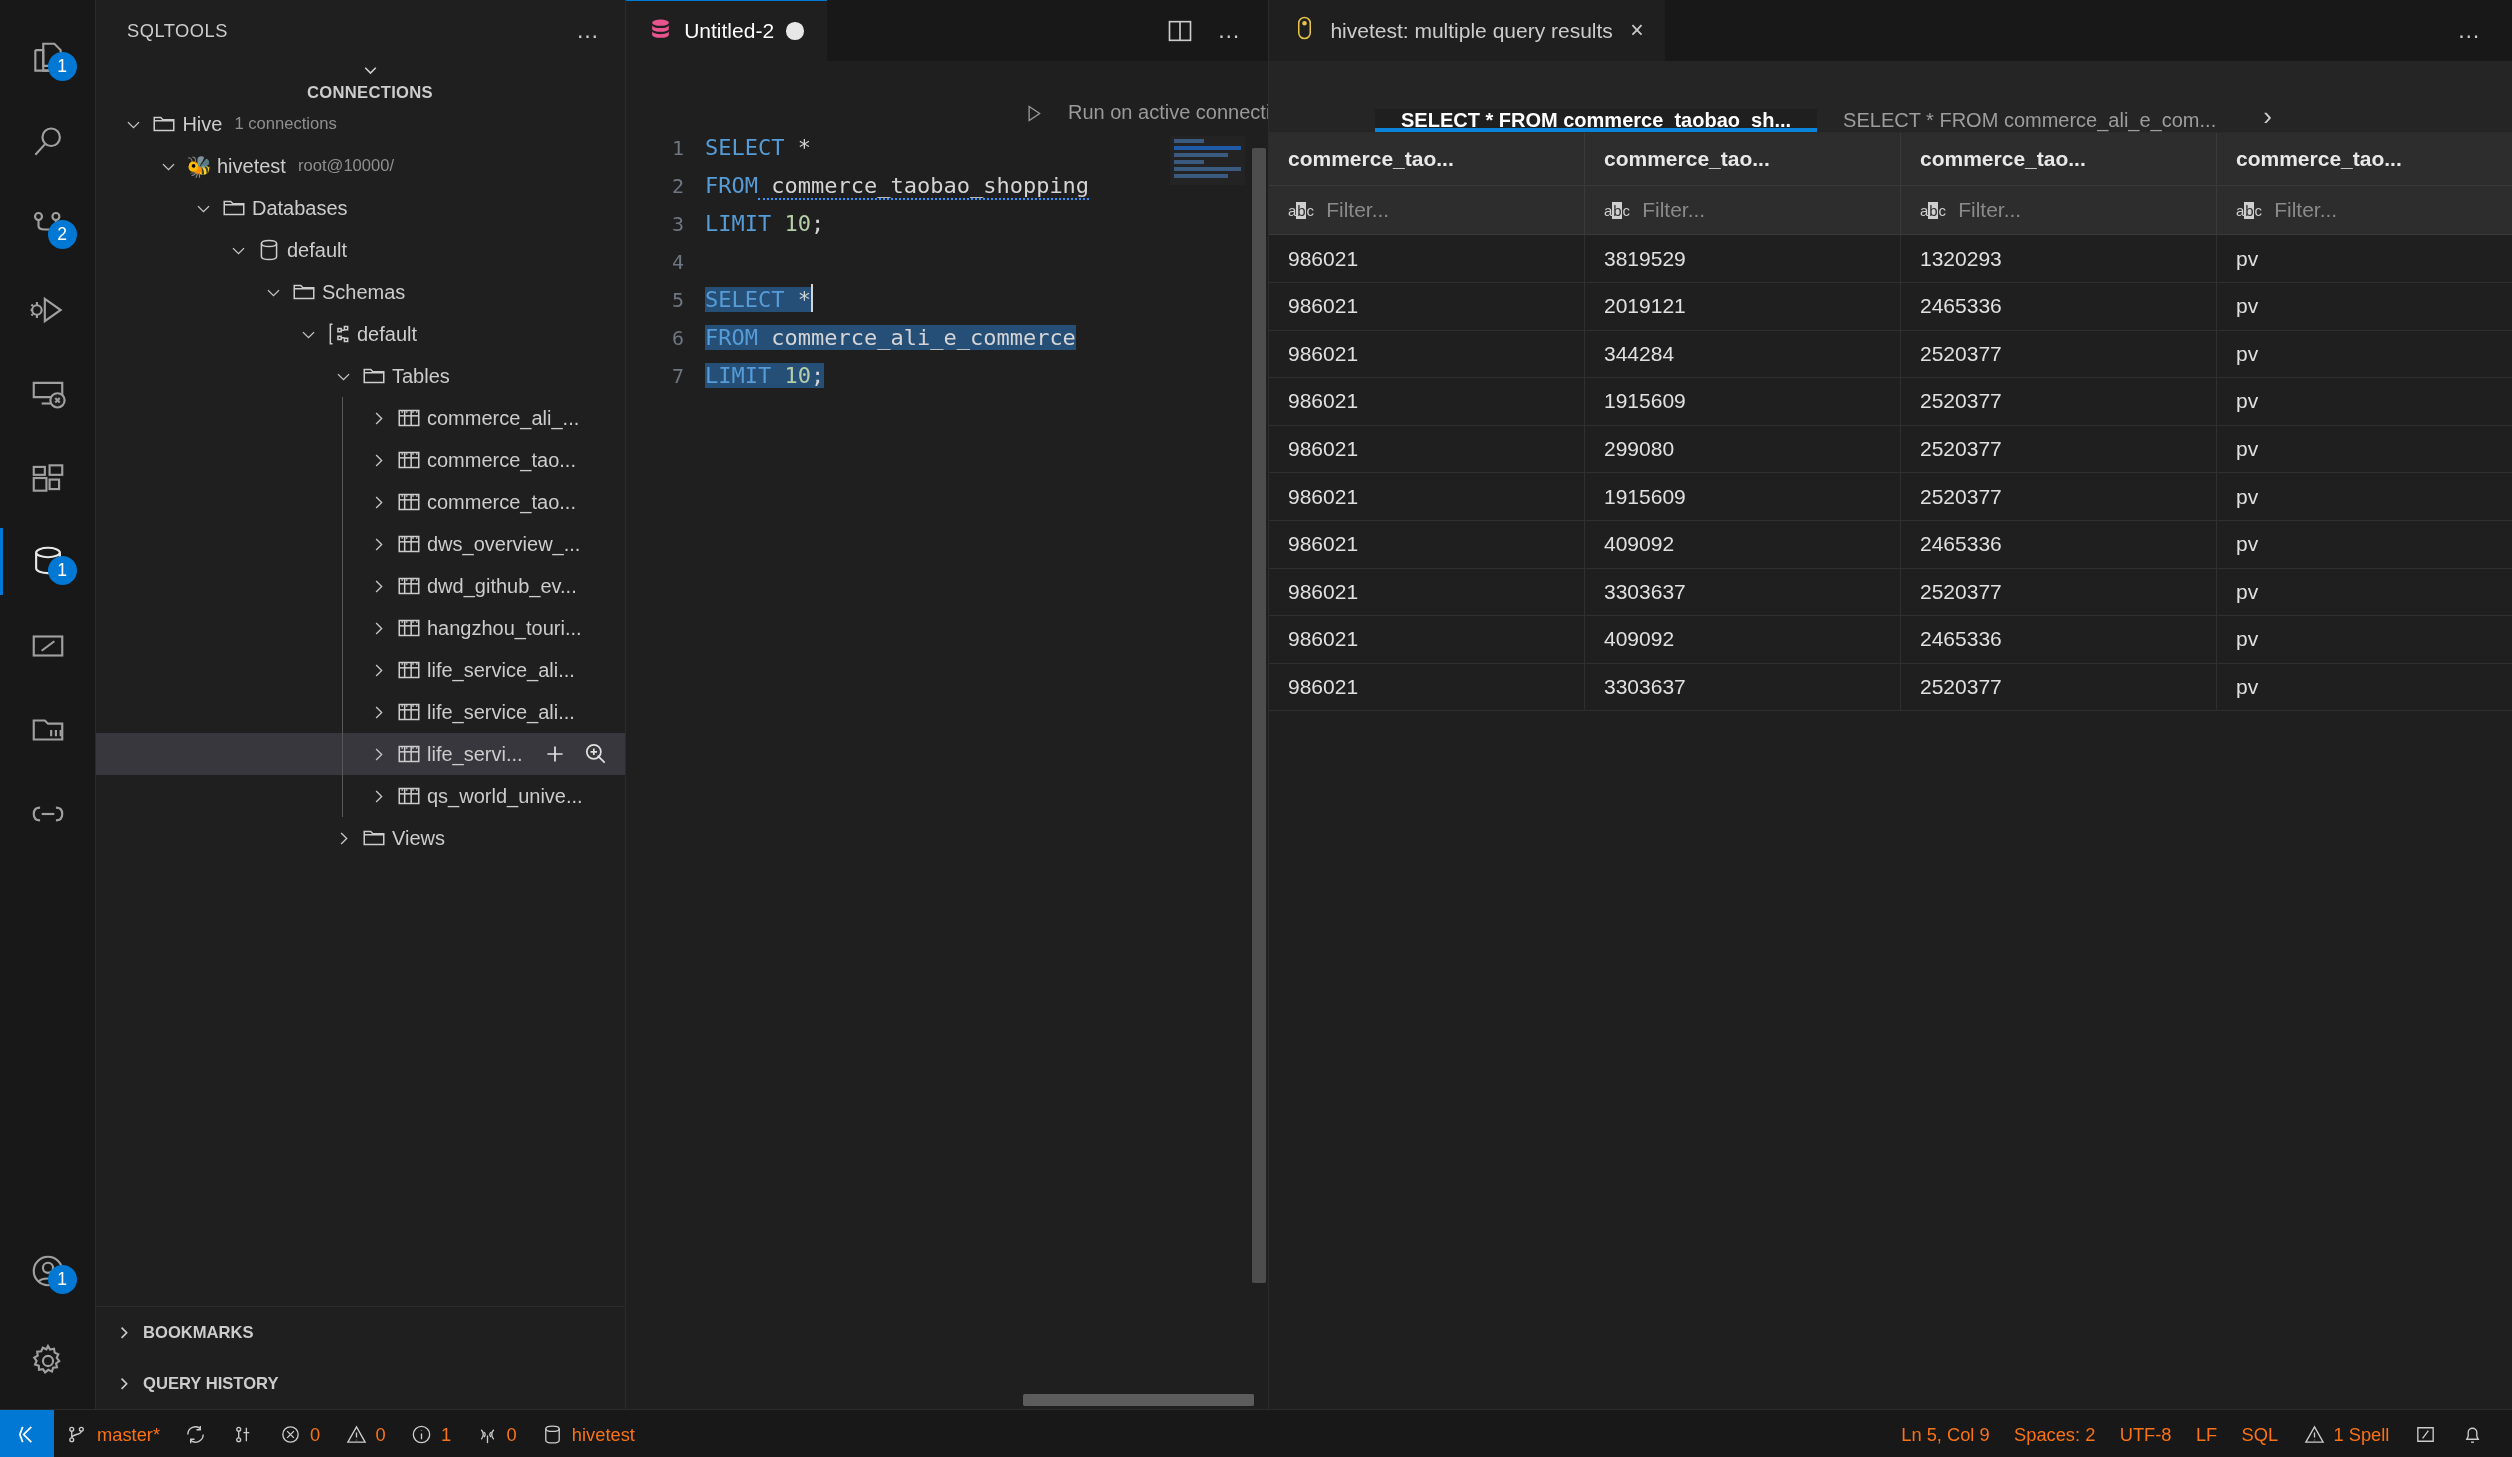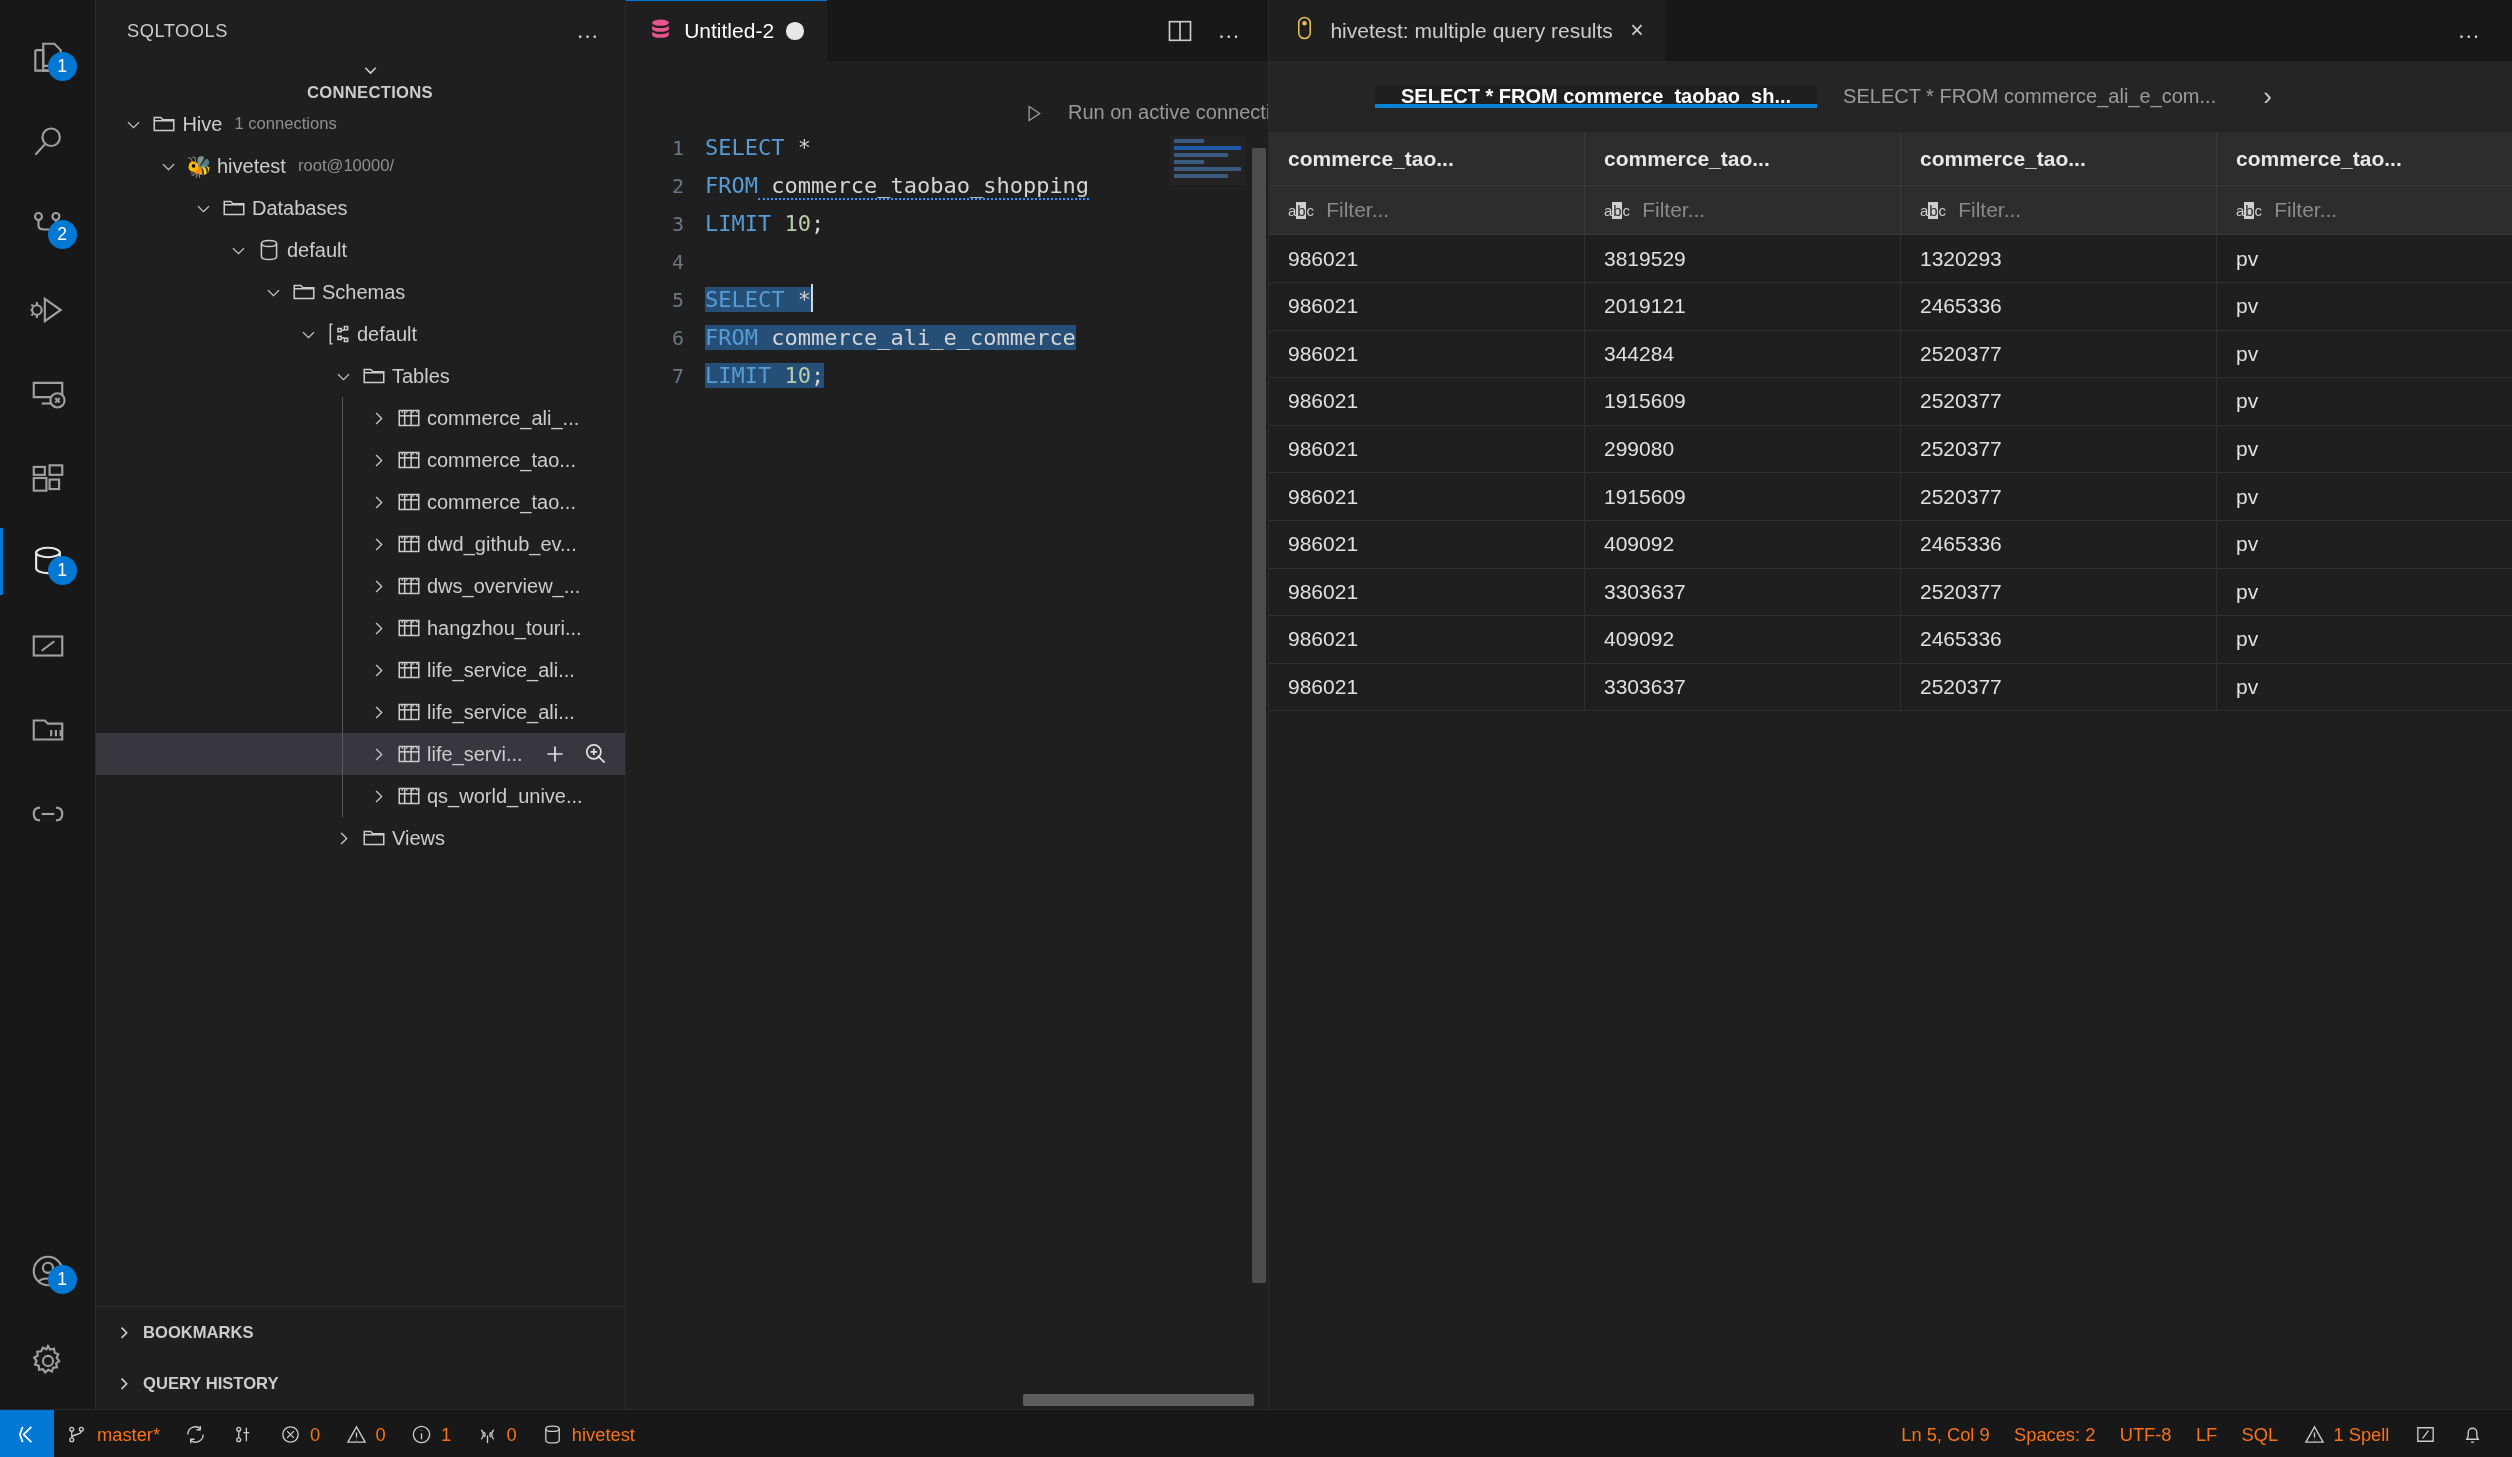--- a/index.html
+++ b/index.html
@@ -136,21 +136,21 @@
   .res-tabbar { height: 61px; display: flex; align-items: stretch; background: #181818; }
   .res-tab {
     display: flex; align-items: center; gap: 14px; padding: 0 21px 0 24.4px;
     background: #1f1f1f; font-size: 21px; color: #cccccc; cursor: pointer;
   }
   .res-tab .close { color: #cccccc; font-size: 23px; margin-left: 3.5px; cursor: pointer; }
   .res-tabbar-sp { flex: 1 1 auto; background: #181818; }
   .res-actions { display: flex; align-items: center; padding: 0 30px; background: #181818; }
   .res-actions .dots { color: #cccccc; font-size: 23px; letter-spacing: 1.7px; cursor: pointer; }
 
-  .qtabs { height: 72px; display: flex; align-items: center; background: #252526;
+  .qtabs { height: 72px; display: flex; align-items: flex-end; background: #252526;
            border-bottom: 0.9px solid #2b2b2b; }
   .qtab-gap { width: 106px; flex: 0 0 106px; background: #1f1f1f; }
   .qtab {
     display: flex; align-items: center; justify-content: center; padding: 0 26px;
     font-size: 20px; color: #9d9d9d; cursor: pointer; position: relative;
     white-space: nowrap; background: #252526;
   }
   .qtab.active { color: #ffffff; font-weight: bold; background: #1f1f1f; }
   .qtab.active::after {
     content: ""; position: absolute; left: 0; right: 0; bottom: 0; height: 4.4px; background: #0a84d8;
@@ -487,39 +487,39 @@
             </span>
             <span class="ticon">
               <svg width="26" height="26" viewBox="0 0 24 24">
                 <path d="M3 5h18v14H3z"></path>
                 <path d="M3 10h18"></path>
                 <path d="M8 5v14"></path>
                 <path d="M14 5v14"></path>
                 <path d="M5 6.5h1.4M9.2 6.5h1.4M15 6.5h1.4M18.5 6.5h1.4"></path>
               </svg>
             </span>
-            <span>dwd_github_ev...</span>
+            <span>dws_overview_...</span>
           </div>
           <div class="trow" style="padding-left: 269px;">
             <div class="guide" style="left: 246px;"></div>
             <span class="twist">
               <svg width="19" height="19" viewBox="0 0 24 24">
                 <path d="M9 5l7 7-7 7"></path>
               </svg>
             </span>
             <span class="ticon">
               <svg width="26" height="26" viewBox="0 0 24 24">
                 <path d="M3 5h18v14H3z"></path>
                 <path d="M3 10h18"></path>
                 <path d="M8 5v14"></path>
                 <path d="M14 5v14"></path>
                 <path d="M5 6.5h1.4M9.2 6.5h1.4M15 6.5h1.4M18.5 6.5h1.4"></path>
               </svg>
             </span>
-            <span>dws_overview_...</span>
+            <span>dwd_github_ev...</span>
           </div>
           <div class="trow" style="padding-left: 269px;">
             <div class="guide" style="left: 246px;"></div>
             <span class="twist">
               <svg width="19" height="19" viewBox="0 0 24 24">
                 <path d="M9 5l7 7-7 7"></path>
               </svg>
             </span>
             <span class="ticon">
               <svg width="26" height="26" viewBox="0 0 24 24">

